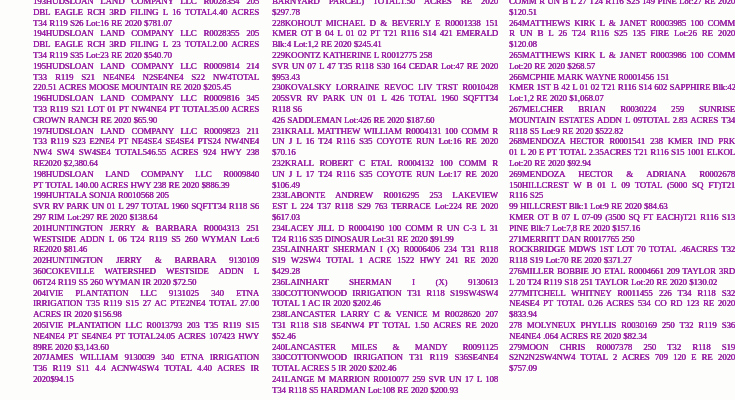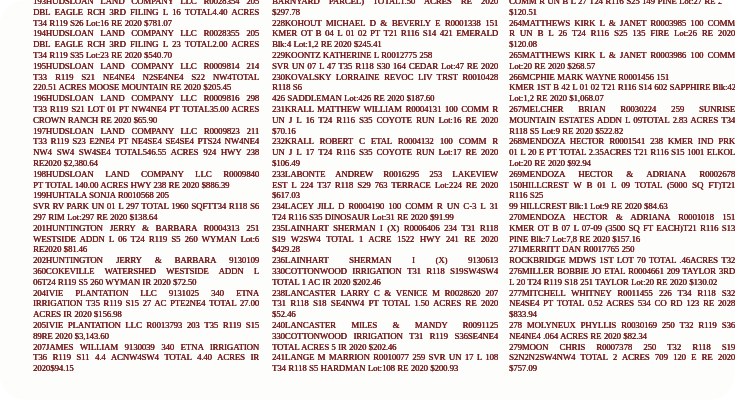--- a/index.html
+++ b/index.html
@@ -36,32 +36,32 @@
     text-shadow: 0.25px 0 0 currentColor, 0 0 0.45px rgba(25,25,25,0.65);
   }
   .ln.j {
     text-align: justify;
     text-align-last: justify;
   }
 </style>
 </head>
 <body>
 
-<div class="page" style="background: rgb(253, 253, 252); color: #7f1d1d; border-radius: 26px;">
+<div class="page" style="background: rgb(253, 253, 252); color: #a21caf;">
   <div class="col col-1">
       <div class="ln j">193HUDSLOAN LAND COMPANY LLC R0028354 205</div>
       <div class="ln j">DBL EAGLE RCH 3RD FILING L 16 TOTAL4.40 ACRES</div>
       <div class="ln">T34 R119 S26  Lot:16 RE 2020 $781.07</div>
       <div class="ln j">194HUDSLOAN LAND COMPANY LLC R0028355 205</div>
       <div class="ln j">DBL EAGLE RCH 3RD FILING L 23 TOTAL2.00 ACRES</div>
       <div class="ln">T34 R119 S35  Lot:23 RE 2020 $540.70</div>
       <div class="ln j">195HUDSLOAN LAND COMPANY LLC R0009814 214</div>
       <div class="ln j">T33 R119 S21 NE4NE4 N2SE4NE4  S22 NW4TOTAL</div>
       <div class="ln">220.51 ACRES MOOSE MOUNTAIN RE 2020 $205.45</div>
-      <div class="ln j">196HUDSLOAN LAND COMPANY LLC R0009816 298</div>
+      <div class="ln j">196HUDSLOAN LAND COMPANY LLC R0009816 345</div>
       <div class="ln j">T33 R119 S21 LOT 01 PT NW4NE4 PT TOTAL35.00 ACRES</div>
       <div class="ln">CROWN RANCH RE 2020 $65.90</div>
       <div class="ln j">197HUDSLOAN LAND COMPANY LLC R0009823 211</div>
       <div class="ln j">T33 R119 S23 E2NE4 PT NE4SE4 SE4SE4 PTS24 NW4NE4</div>
       <div class="ln j">NW4 SW4 SW4SE4 TOTAL546.55 ACRES 924 HWY 238</div>
       <div class="ln">RE2020 $2,380.64</div>
       <div class="ln j">198HUDSLOAN LAND COMPANY LLC R0009840</div>
       <div class="ln">PT TOTAL 140.00 ACRES HWY 238 RE 2020 $886.39</div>
       <div class="ln">199HUHTALA SONJA R0010568 205</div>
       <div class="ln j">SVR RV PARK UN 01 L 297 TOTAL 1960 SQFTT34 R118 S6</div>
@@ -69,34 +69,37 @@
       <div class="ln j">201HUNTINGTON JERRY &amp; BARBARA R0004313 251</div>
       <div class="ln j">WESTSIDE ADDN L 06 T24 R119 S5 260 WYMAN  Lot:6</div>
       <div class="ln">RE2020 $81.46</div>
       <div class="ln j">202HUNTINGTON JERRY &amp; BARBARA 9130109</div>
       <div class="ln j">360COKEVILLE WATERSHED  WESTSIDE ADDN L</div>
       <div class="ln">06T24 R119 S5 260 WYMAN IR 2020 $72.50</div>
       <div class="ln j">204IVIE PLANTATION LLC 9131025 340 ETNA</div>
       <div class="ln j">IRRIGATION T35 R119 S15 27 AC PTE2NE4 TOTAL 27.00</div>
       <div class="ln">ACRES  IR 2020 $156.98</div>
       <div class="ln j">205IVIE PLANTATION LLC R0013793 203 T35 R119 S15</div>
+      <div class="ln j">NE4NE4 PT SE4NE4 PT TOTAL24.05 ACRES 107423 HWY</div>
       <div class="ln">89RE 2020 $3,143.60</div>
       <div class="ln j">207JAMES WILLIAM 9130039 340 ETNA IRRIGATION</div>
       <div class="ln j">T36 R119 S11 4.4 ACNW4SW4 TOTAL 4.40 ACRES  IR</div>
       <div class="ln">2020$94.15</div>
     </div>
   <div class="col col-2">
       <div class="ln j">BARNYARD PARCEL) TOTAL1.50 ACRES RE 2020</div>
       <div class="ln">$297.78</div>
       <div class="ln j">228KOHOUT MICHAEL D &amp; BEVERLY E R0001338 151</div>
       <div class="ln j">KMER OT B 04 L 01 02 PT T21 R116 S14 421 EMERALD</div>
       <div class="ln">Blk:4  Lot:1,2 RE 2020 $245.41</div>
       <div class="ln">229KOONTZ KATHERINE L R0012775 258</div>
       <div class="ln j">SVR UN 07 L 47 T35 R118 S30 164 CEDAR Lot:47  RE 2020</div>
+      <div class="ln">$953.43</div>
       <div class="ln j">230KOVALSKY LORRAINE REVOC LIV TRST R0010428</div>
+      <div class="ln j">205SVR RV PARK UN 01 L 426 TOTAL 1960 SQFTT34</div>
       <div class="ln">R118 S6</div>
       <div class="ln">426 SADDLEMAN  Lot:426 RE 2020 $187.60</div>
       <div class="ln j">231KRALL MATTHEW WILLIAM R0004131 100 COMM R</div>
       <div class="ln j">UN J L 16 T24 R116 S35  COYOTE RUN  Lot:16  RE 2020</div>
       <div class="ln">$70.16</div>
       <div class="ln j">232KRALL ROBERT C ETAL R0004132 100 COMM R</div>
       <div class="ln j">UN J L 17 T24 R116 S35  COYOTE RUN  Lot:17  RE 2020</div>
       <div class="ln">$106.49</div>
       <div class="ln j">233LABONTE ANDREW R0016295 253 LAKEVIEW</div>
       <div class="ln j">EST L 224 T37 R118 S29 763 TERRACE  Lot:224 RE 2020</div>
@@ -132,29 +135,29 @@
       <div class="ln j">267MELCHER BRIAN R0030224 259 SUNRISE</div>
       <div class="ln j">MOUNTAIN ESTATES ADDN L 09TOTAL 2.83 ACRES T34</div>
       <div class="ln">R118 S5  Lot:9  RE 2020 $522.82</div>
       <div class="ln j">268MENDOZA HECTOR R0001541 238 KMER IND PRK</div>
       <div class="ln j">01 L 20 E PT TOTAL 2.35ACRES T21 R116 S15 1001 ELKOL</div>
       <div class="ln">Lot:20  RE 2020 $92.94</div>
       <div class="ln j">269MENDOZA HECTOR &amp; ADRIANA R0002678</div>
       <div class="ln j">150HILLCREST W B 01 L 09 TOTAL (5000 SQ FT)T21</div>
       <div class="ln">R116 S25</div>
       <div class="ln">99 HILLCREST  Blk:1  Lot:9  RE 2020 $84.63</div>
-      <div class="ln j">270MENDOZA HECTOR &amp; ADRIANA R0001018 151</div>
       <div class="ln j">KMER OT B 07 L 07-09 (3500 SQ FT EACH)T21 R116 S13</div>
       <div class="ln">PINE  Blk:7  Lot:7,8 RE 2020 $157.16</div>
       <div class="ln">271MERRITT DAN R0017765 250</div>
       <div class="ln j">ROCKBRIDGE MDWS 1ST LOT 70 TOTAL .46ACRES T32</div>
+      <div class="ln">R118 S19  Lot:70  RE 2020 $371.27</div>
       <div class="ln j">276MILLER BOBBIE JO ETAL R0004661 209 TAYLOR 3RD</div>
       <div class="ln">L 20 T24 R119 S18 251 TAYLOR  Lot:20  RE 2020 $130.02</div>
       <div class="ln j">277MITCHELL WHITNEY R0011455 226 T34 R118 S32</div>
-      <div class="ln j">NE4SE4 PT TOTAL 0.52 ACRES 534 CO RD 123 RE 2028</div>
+      <div class="ln j">NE4SE4 PT TOTAL 0.26 ACRES 534 CO RD 123 RE 2020</div>
       <div class="ln">$833.94</div>
       <div class="ln j">278 MOLYNEUX PHYLLIS R0030169 250 T32 R119 S36</div>
       <div class="ln">NE4NE4 .064 ACRES  RE 2020 $82.34</div>
       <div class="ln j">279MOON CHRIS R0007378 250 T32 R118 S19</div>
       <div class="ln j">S2N2N2SW4NW4 TOTAL 2 ACRES 709 120 E RE 2020</div>
       <div class="ln">$757.09</div>
     </div>
 </div>
 
 </body></html>

